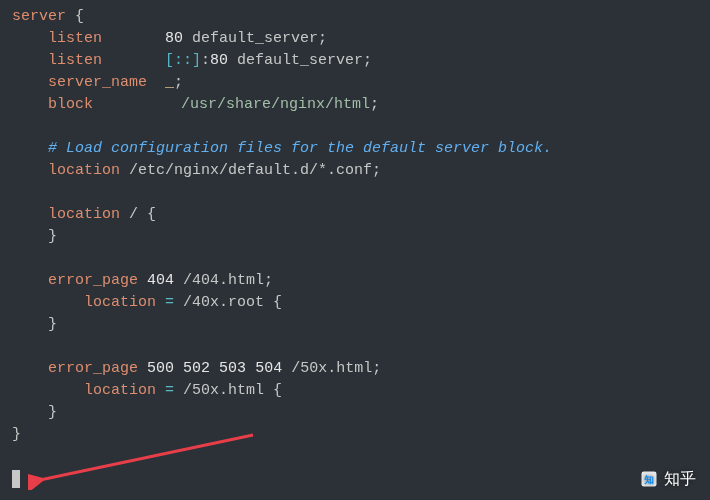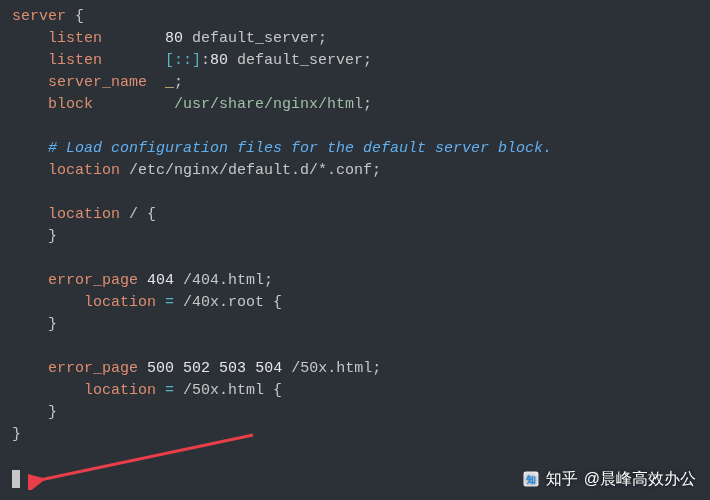--- a/index.html
+++ b/index.html
@@ -23,21 +23,21 @@
     white-space: pre;
   }
   .kw      { color: #de8e6f; }   
   .num     { color: #e5e5e5; }   
   .sym     { color: #56b6c2; }   
   .punct   { color: #c5c8c6; }   
   .plain   { color: #c5c8c6; }
   .brace   { color: #c5c8c6; }
   .comment { color: #61afef; font-style: italic; }   
   .under   { color: #ebcb8b; }   
-  .path    { color: #a3bfa8; }   
+  .path    { color: #a3bfa8; margin-left: 7px; }   
   .cursor {
     position: absolute;
     left: 12px;
     bottom: 12px;
     width: 8px;
     height: 18px;
     background: #c5c8c6;
   }
   .arrow {
     position: absolute;
@@ -95,14 +95,13 @@
   </defs>
   <line x1="225" y1="5" x2="12" y2="50" stroke="#e83e4a" stroke-width="3" marker-end="url(#ah)"></line>
 </svg>
 
 <div class="watermark">
   <svg width="18" height="18" viewBox="0 0 24 24">
     <rect x="2" y="2" width="20" height="20" rx="3" fill="#ffffff" opacity="0.9"></rect>
     <text x="12" y="17" text-anchor="middle" font-size="13" font-weight="bold" fill="#0f88eb" font-family="sans-serif">知</text>
   </svg>
   <span>知乎</span>
-  <span>@晨峰高效办公</span>
 </div>
 
 </body></html>

